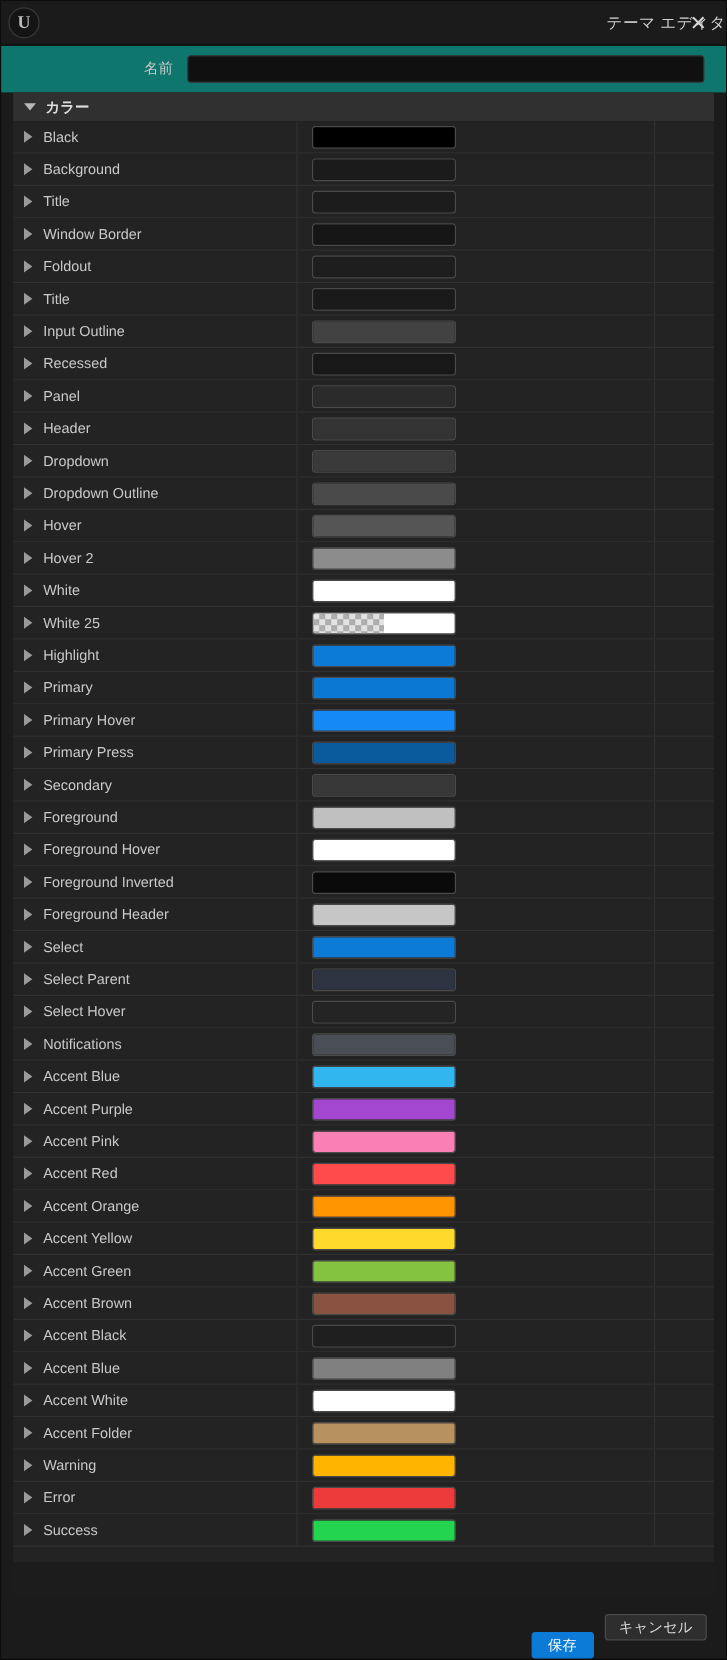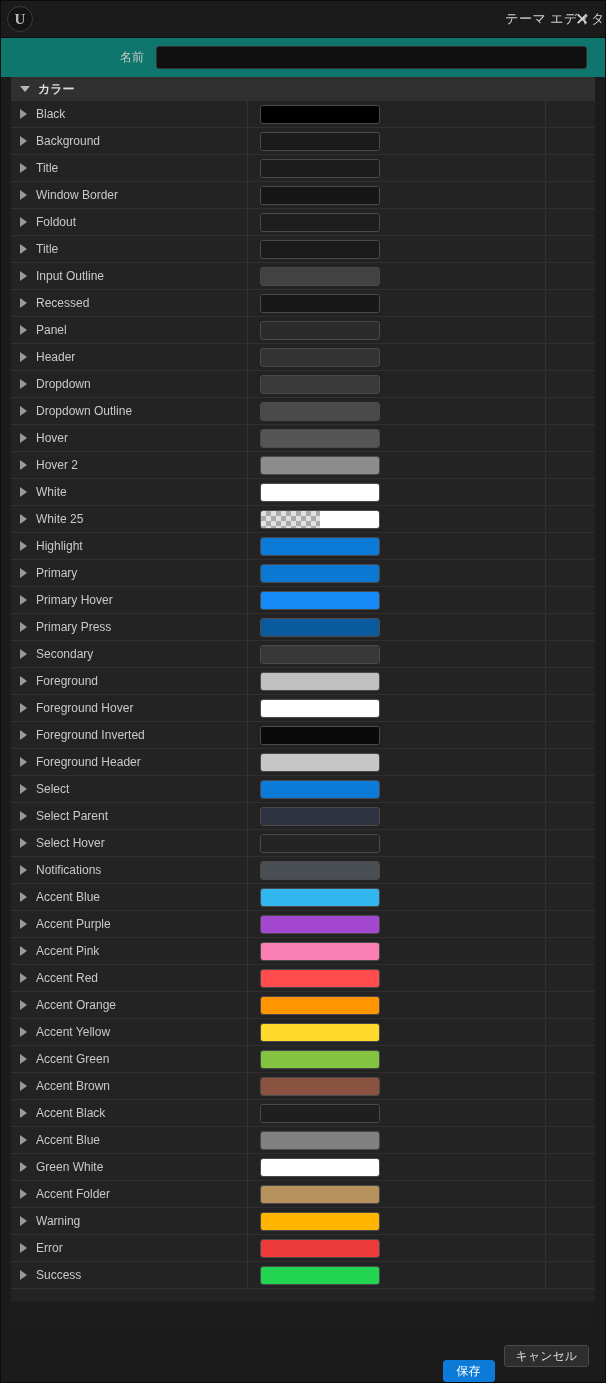--- a/index.html
+++ b/index.html
@@ -740,21 +740,21 @@
         <div class="cell-swatch">
           <div class="swatch">
             <div class="solid" style="background: rgb(128, 128, 128);"></div>
           </div>
         </div>
         <div class="cell-tail"></div>
       </div>
       <div class="row">
         <div class="cell-name">
           <span class="tri-right"></span>
-          <span class="row-label">Green White</span>
+          <span class="row-label">Accent White</span>
         </div>
         <div class="cell-swatch">
           <div class="swatch">
             <div class="solid" style="background: rgb(255, 255, 255);"></div>
           </div>
         </div>
         <div class="cell-tail"></div>
       </div>
       <div class="row">
         <div class="cell-name">

